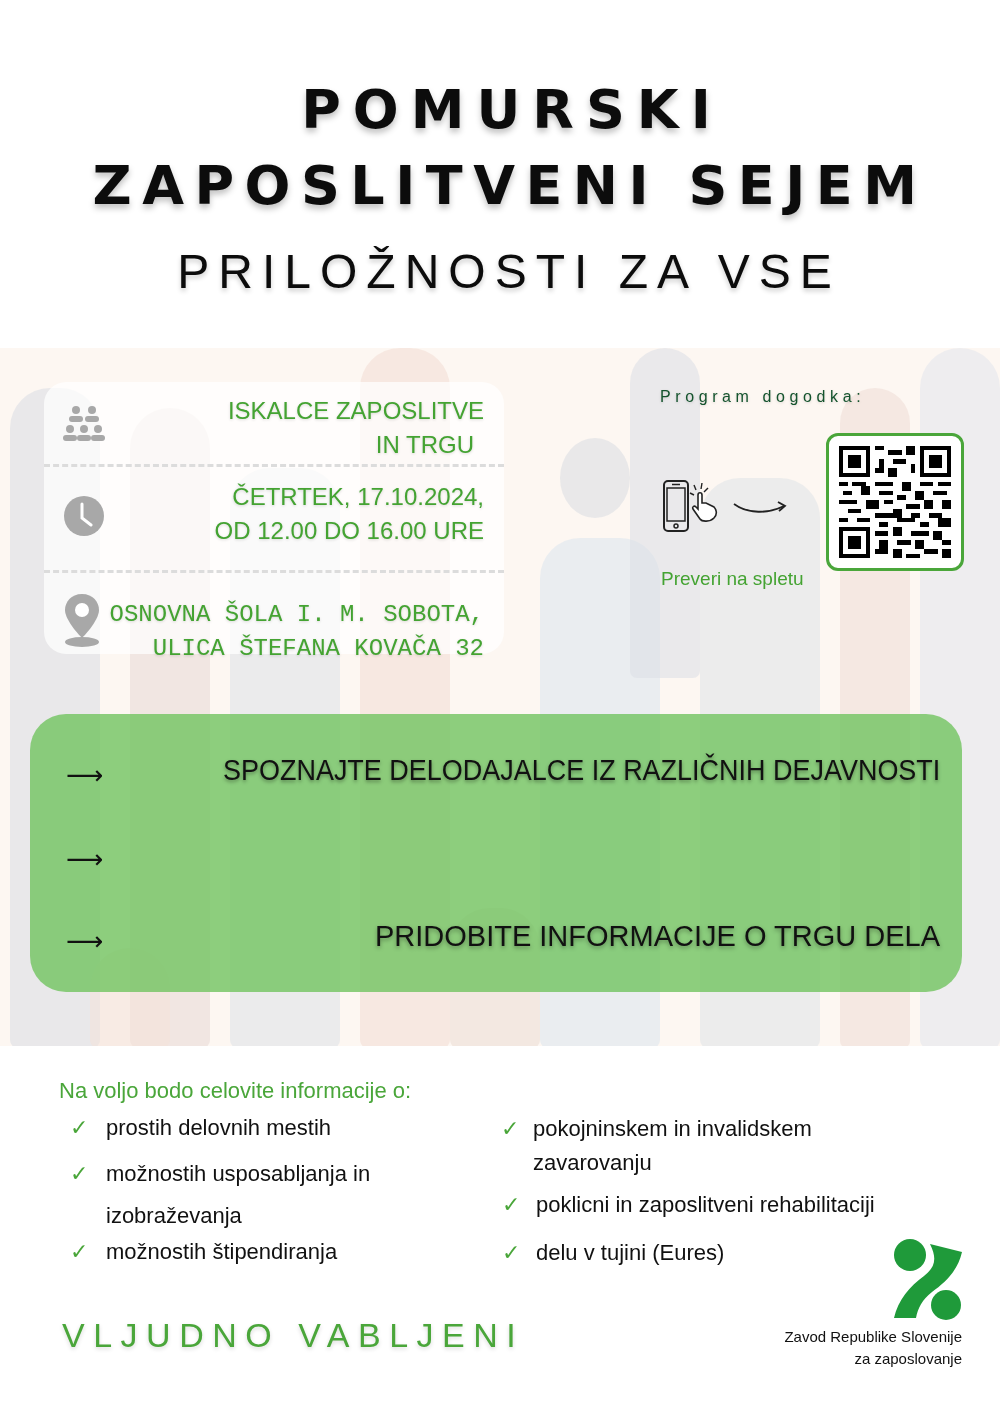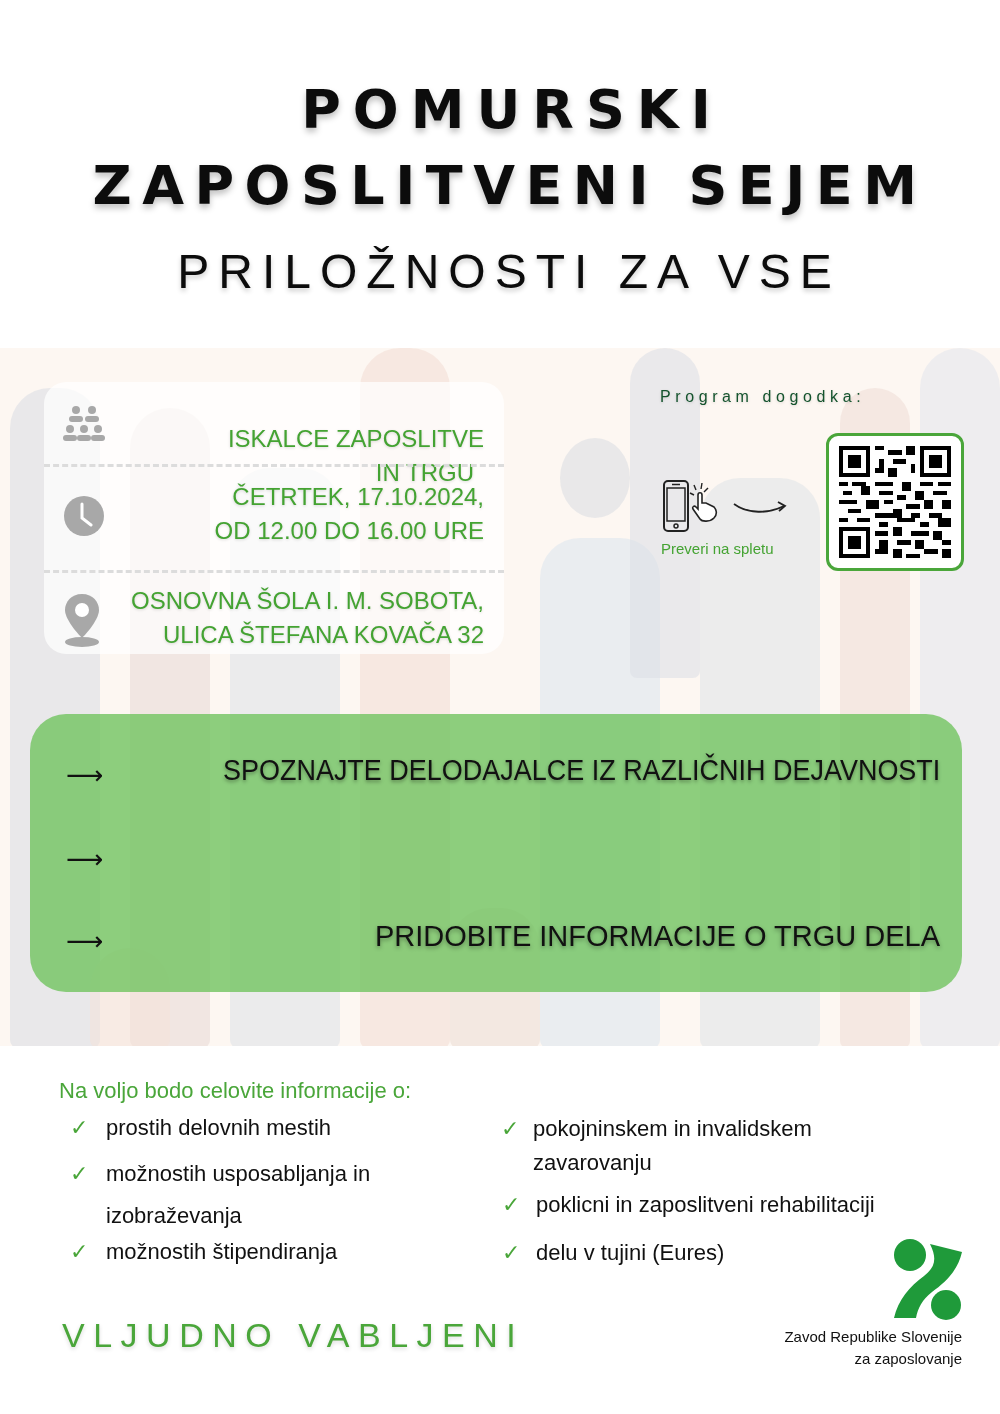--- a/index.html
+++ b/index.html
@@ -33,21 +33,21 @@
   .info-icon { position: absolute; left: 18px; width: 44px; height: 44px; }
   .info-text { position: absolute; right: 20px; text-align: right; color: #44a332;
                font-size: 24px; line-height: 34px; text-shadow: 0 1px 3px rgba(0,0,0,0.15); }
   .divider { position: absolute; left: 0; width: 460px; border-top: 3px dashed #dcdcdc; }
 
   
   .program-label { position: absolute; left: 660px; top: 388px; color: #14532d;
                    font-size: 16px; letter-spacing: 4.6px; text-shadow: 0 1px 3px rgba(0,0,0,0.15); }
   .phone-icon { position: absolute; left: 662px; top: 479px; width: 64px; height: 56px; }
   .arrow-curve { position: absolute; left: 732px; top: 496px; width: 58px; height: 24px; }
-  .check-online { position: absolute; left: 661px; top: 540px; color: #44a332; font-size: 15px; }
+  .check-online { position: absolute; left: 661px; top: 568px; color: #44a332; font-size: 19px; }
   .qr-box { position: absolute; left: 826px; top: 433px; width: 132px; height: 132px;
             border: 3px solid #4aa63a; border-radius: 12px; background: #fff; }
   .qr-box svg { position: absolute; left: 10px; top: 10px; }
 
   
   .green-card { position: absolute; left: 30px; top: 714px; width: 932px; height: 278px;
                 background: rgba(116,196,99,0.82); border-radius: 36px; }
   .hl-row { position: absolute; left: 0; width: 932px; height: 40px; }
   .hl-arrow { position: absolute; left: 36px; top: 6px; font-size: 26px; color: #111; }
   .hl-text { position: absolute; right: 22px; top: 0; font-size: 29px; color: #111;
@@ -99,21 +99,21 @@
         <rect x="7" y="12" width="14" height="6" rx="3"></rect>
           <rect x="23" y="12" width="14" height="6" rx="3"></rect>
         <circle cx="8" cy="25" r="4"></circle>
           <circle cx="22" cy="25" r="4"></circle>
           <circle cx="36" cy="25" r="4"></circle>
         <rect x="1" y="31" width="14" height="6" rx="3"></rect>
           <rect x="15" y="31" width="14" height="6" rx="3"></rect>
           <rect x="29" y="31" width="14" height="6" rx="3"></rect>
       </g>
     </svg>
-    <div class="info-text" style="top:4px;margin-top:28px;">
+    <div class="info-text" style="top:4px;">
       <div>ISKALCE ZAPOSLITVE</div>
       <div style="padding-right:10px;">IN TRGU</div>
     </div>
   </div>
   <div class="divider" style="top:82px;"></div>
 
   <div class="info-row" style="top:96px;height:86px;">
     <svg class="info-icon" style="top:16px;" viewBox="0 0 44 44">
       <circle cx="22" cy="22" r="20" fill="#a8a8a8"></circle>
       <path d="M20 10 V24 L29 31" stroke="#ffffff" stroke-width="3" fill="none" stroke-linecap="round"></path>
@@ -124,21 +124,21 @@
     </div>
   </div>
   <div class="divider" style="top:188px;"></div>
 
   <div class="info-row" style="top:198px;height:74px;">
     <svg class="info-icon" style="top:12px;width:40px;height:56px;" viewBox="0 0 40 56">
       <ellipse cx="20" cy="50" rx="17" ry="5" fill="#a8a8a8"></ellipse>
       <path d="M20 2 C9 2 3 10 3 18 C3 29 20 46 20 46 C20 46 37 29 37 18 C37 10 31 2 20 2 Z" fill="#a8a8a8"></path>
       <circle cx="20" cy="18" r="7" fill="#ffffff"></circle>
     </svg>
-    <div class="info-text" style="top:4px;">
+    <div class="info-text" style="top:18px;font-family:Liberation Mono, monospace;">
       <div>OSNOVNA ŠOLA I. M. SOBOTA,</div>
       <div>ULICA ŠTEFANA KOVAČA 32</div>
     </div>
   </div>
 </div>
 
 <div class="program-label">Program dogodka:</div>
 <svg class="phone-icon" viewBox="0 0 64 56">
   <rect x="2" y="2" width="24" height="50" rx="4" fill="none" stroke="#222" stroke-width="2"></rect>
   <rect x="5" y="9" width="18" height="33" fill="none" stroke="#222" stroke-width="1.5"></rect>

